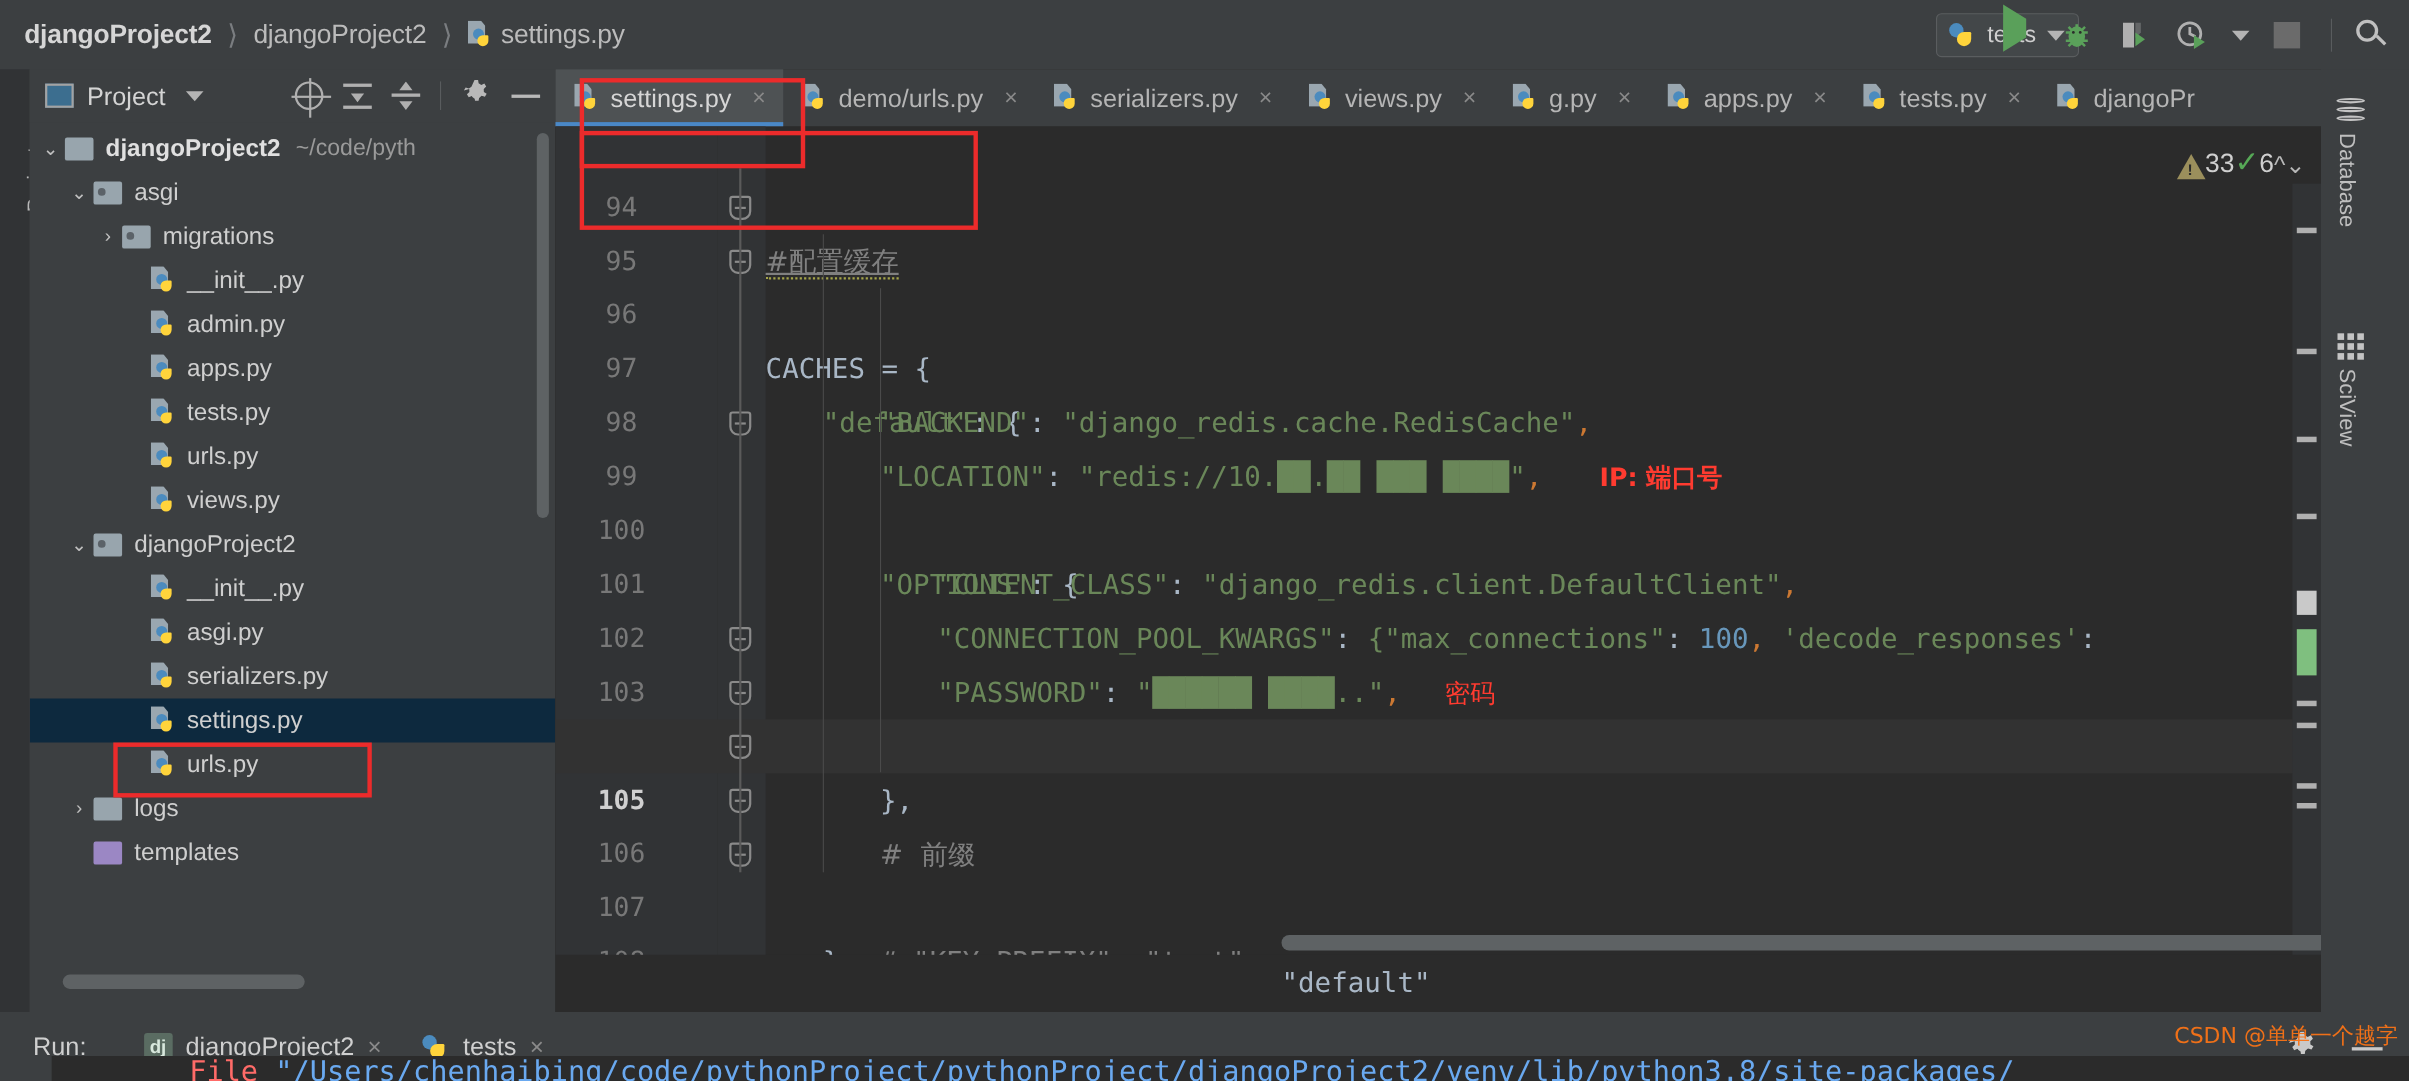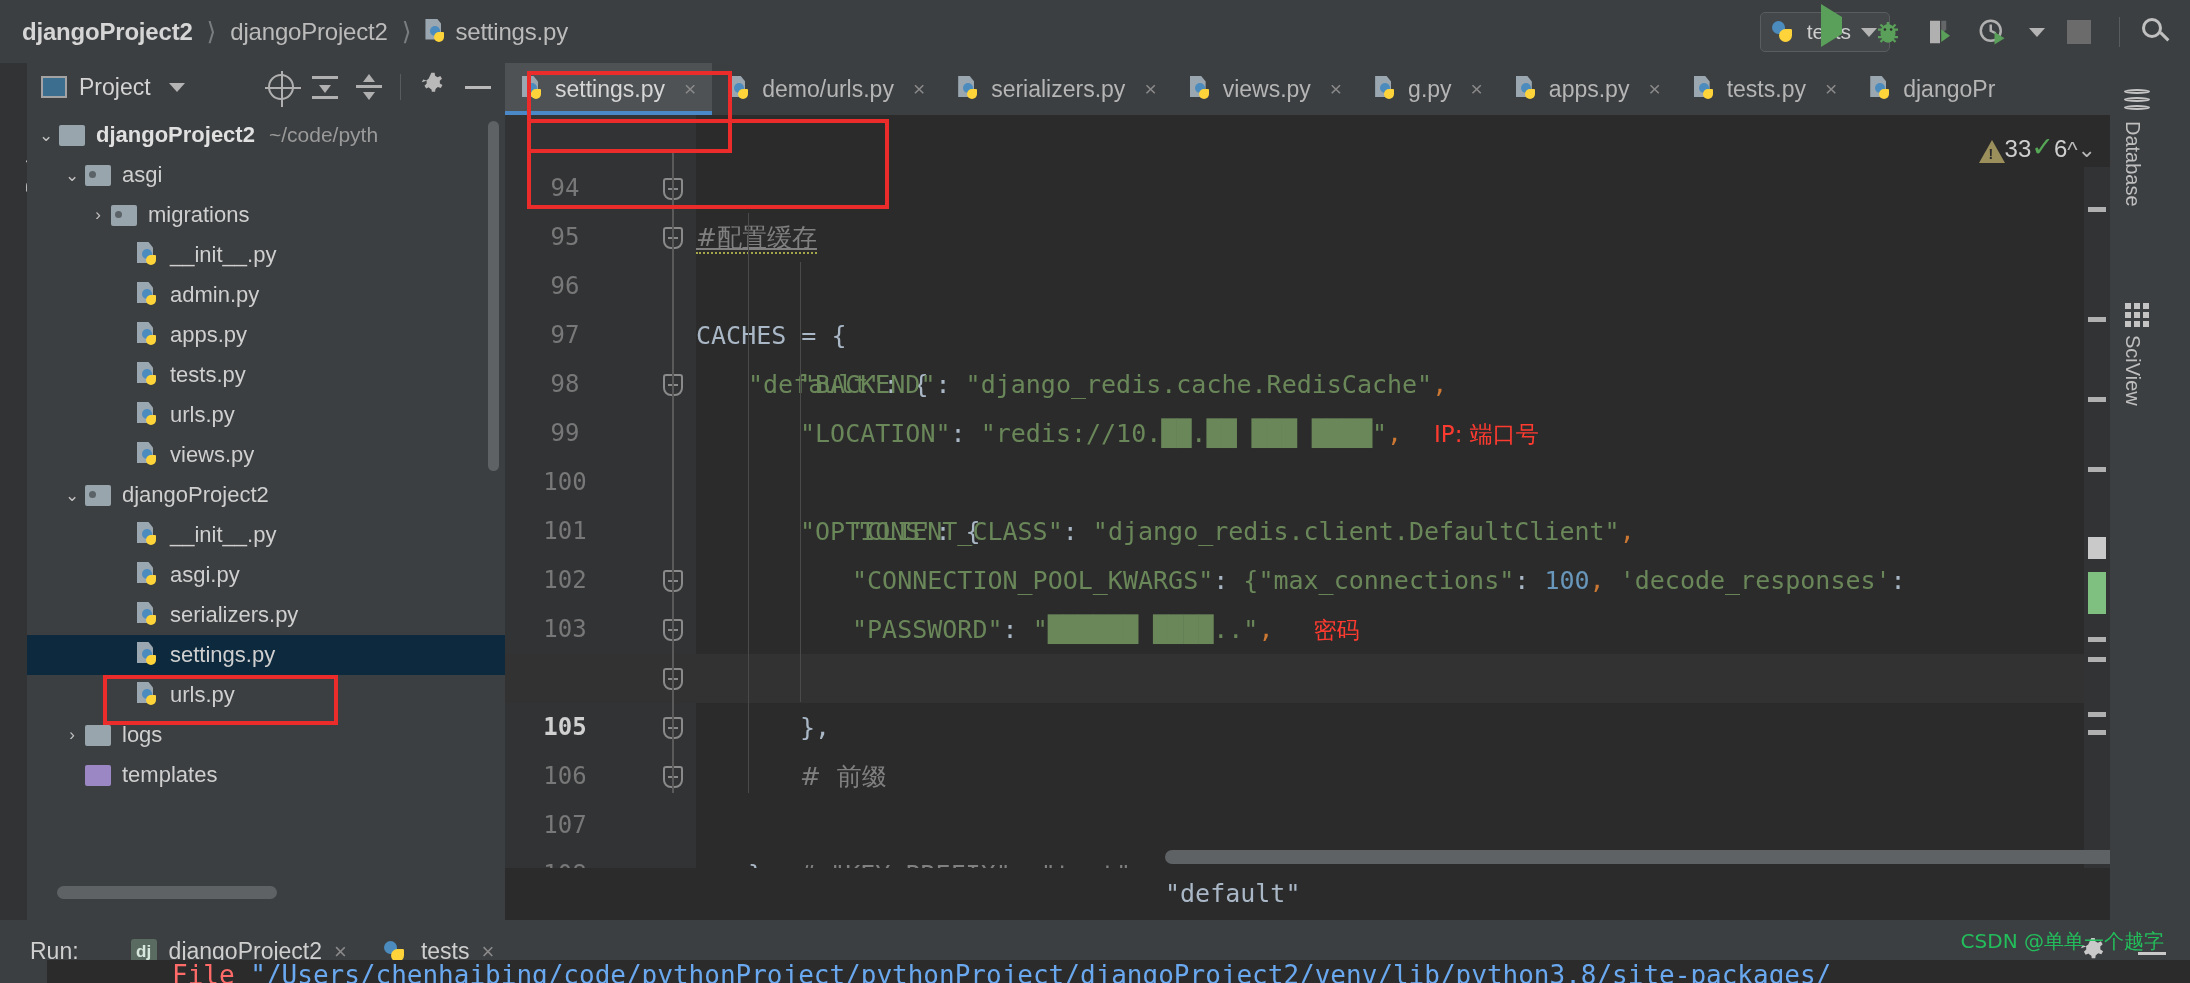--- a/index.html
+++ b/index.html
@@ -176,21 +176,21 @@
   .console { position:absolute; left:0; bottom:0; width:2190px; height:0px; }
   .console-line {
     position:absolute; left:0; bottom:-10px; width:2190px; height:33px; background:#2b2b2b;
     font-family:"DejaVu Sans Mono", monospace; font-size:26px; color:#6aa9f0; white-space:nowrap;
     padding-left:172px; overflow:hidden;
   }
   .console-line .kw { color:#ff6b68; }
   .console-sub { position:absolute; left:0; bottom:-10px; width:47px; height:33px; background:#3c3f41; }
 
   .watermark {
-    position:absolute; right:26px; bottom:28px; font-size:20px; color:#22c55e;
+    position:absolute; right:10px; bottom:28px; font-size:20px; color:#f97316;
     font-family:"DejaVu Sans", sans-serif; opacity:0.95;
   }
 
   
   .redbox { position:absolute; border:4px solid #ec2b2b; pointer-events:none; }
 </style>
 </head>
 <body>
 
 <div class="ide">
@@ -553,21 +553,21 @@
           <span class="code" style="padding-left:52px;"><span class="str">"default"</span><span class="punct">: {</span></span>
         </div>
 
         <div class="cl">
           <span class="ln">97</span>
           <span class="code" style="padding-left:104px;"><span class="str">"BACKEND"</span><span class="punct">: </span><span class="str">"django_redis.cache.RedisCache"</span><span class="orange">,</span></span>
         </div>
 
         <div class="cl">
           <span class="ln">98</span>
-          <span class="code" style="padding-left:104px;"><span class="str">"LOCATION"</span><span class="punct">: </span><span class="str">"redis://10.██.██ ███ ████"</span><span class="orange">,</span><span class="annot" style="margin-left:32px;">IP: 端口号</span></span>
+          <span class="code" style="padding-left:104px;"><span class="str">"LOCATION"</span><span class="punct">: </span><span class="str">"redis://10.██.██ ███ ████"</span><span class="orange">,</span><span class="annot" style="margin-left:52px;font-weight:bold;">IP: 端口号</span></span>
         </div>
 
         <div class="cl">
           <span class="ln">99</span>
           <span class="foldmark" style="top:14px;"></span>
           <span class="code" style="padding-left:104px;"><span class="str">"OPTIONS"</span><span class="punct">: {</span></span>
         </div>
 
         <div class="cl">
           <span class="ln">100</span>

